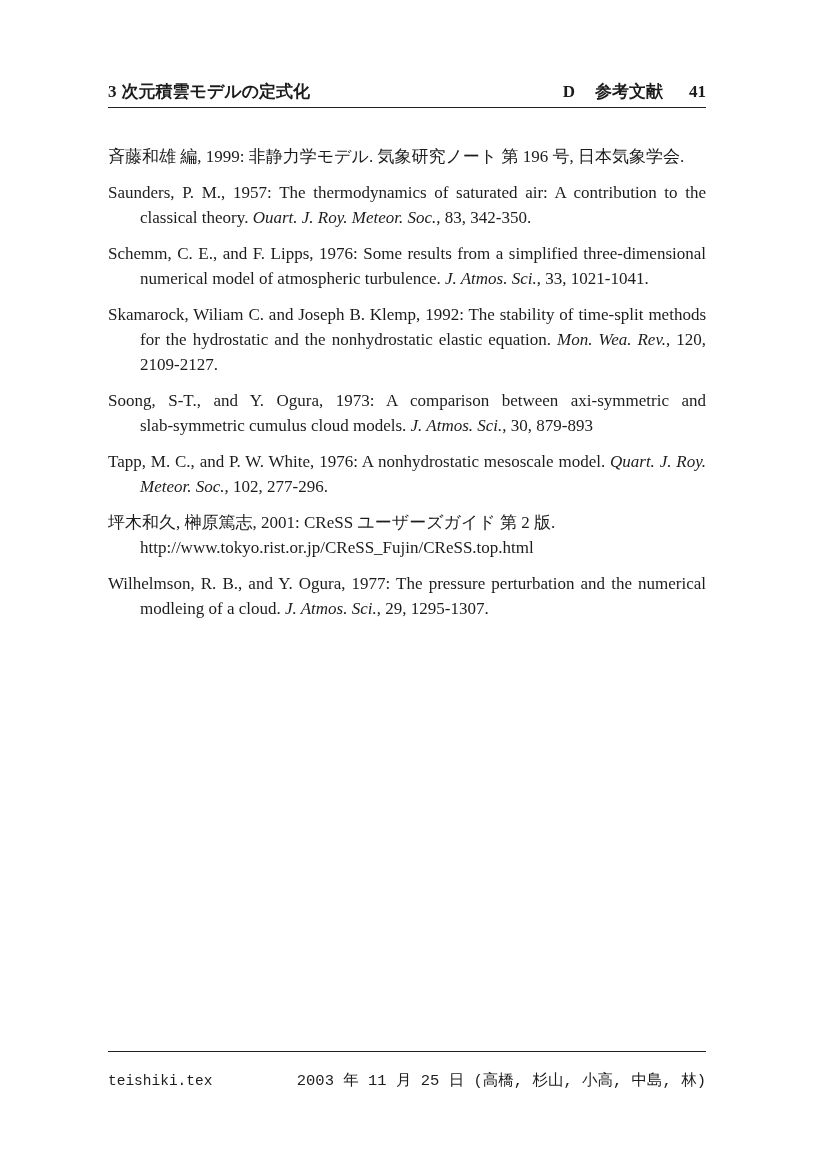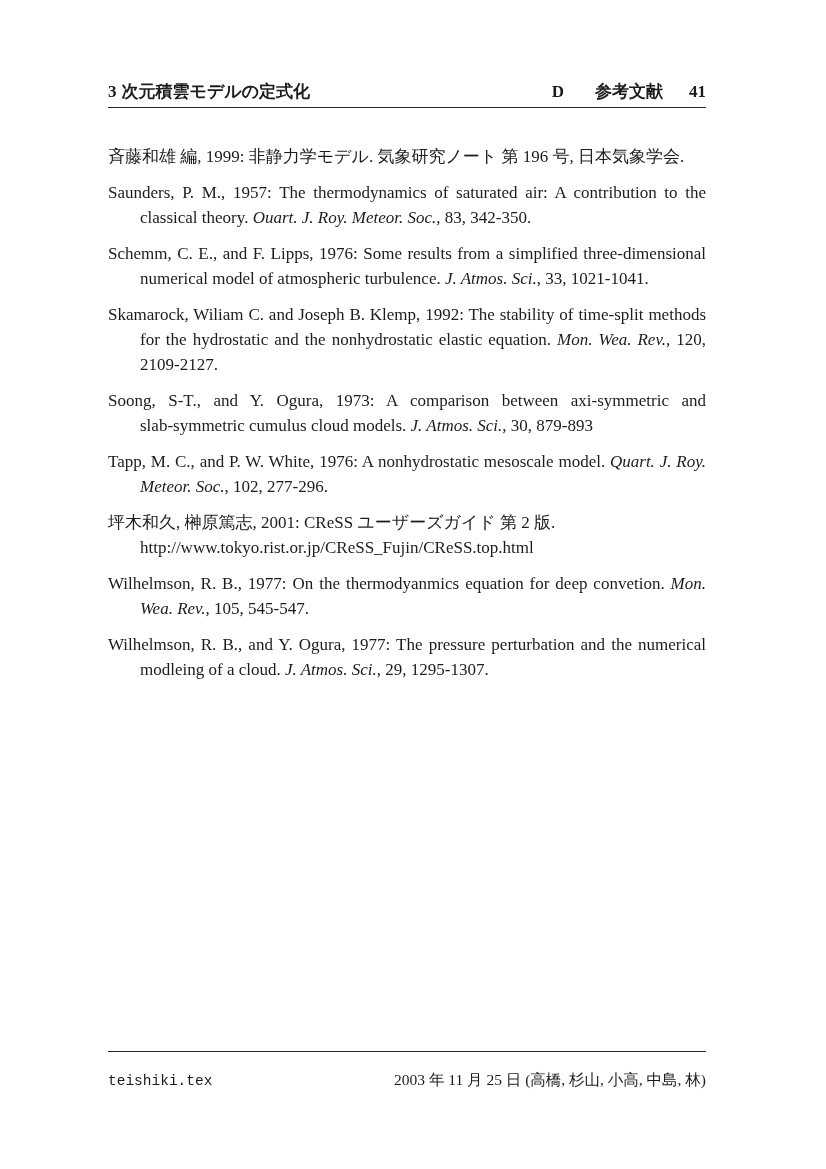--- a/index.html
+++ b/index.html
@@ -27,21 +27,21 @@
   }
   .hdr-num, .hdr-letter, .hdr-page {
     font-family: "Liberation Serif", serif;
     font-weight: bold;
   }
   .hdr-cjk {
     font-family: "Liberation Sans", sans-serif; 
     font-weight: bold;
   }
   .page-header .left .hdr-cjk { margin-left: 5px; }
-  .page-header .right .hdr-cjk { margin-left: 31px; }
+  .page-header .right .hdr-cjk { margin-left: 20px; }
   .page-header .right .hdr-page { margin-left: 26px; }
 
   
   .ref-list {
     position: absolute;
     left: 108px; top: 144px; width: 598px;
   }
   p.ref {
     margin: 0 0 11px 0;
     padding-left: 32px;      
@@ -64,21 +64,21 @@
     padding-top: 18px;
     display: flex; justify-content: space-between; align-items: baseline;
     font-size: 15.5px;
     white-space: nowrap;
   }
   .footer-file {
     font-family: "Liberation Mono", monospace;
     font-size: 14.5px;
   }
   .footer-date {
-    font-family: Liberation Serif, serif;
+    font-family: Liberation Mono, monospace;
   }
 </style>
 </head>
 <body>
 
 <div class="sheet">
 
   <div class="page-header">
     <div class="left">
       <span class="hdr-num">3</span><span class="hdr-cjk">次元積雲モデルの定式化</span>
@@ -89,21 +89,20 @@
   </div>
 
   <div class="ref-list">
       <p class="ref"><span class="seg-n">斉藤和雄 編, 1999: 非静力学モデル. 気象研究ノート 第 196 号, 日本気象学会.</span></p>
       <p class="ref"><span class="seg-n">Saunders, P. M., 1957: The thermodynamics of saturated air: A contribution to the classical theory. </span><span class="seg-i">Ouart. J. Roy. Meteor. Soc.</span><span class="seg-n">, </span><span class="seg-b">83</span><span class="seg-n">, 342-350.</span></p>
       <p class="ref"><span class="seg-n">Schemm, C. E., and F. Lipps, 1976: Some results from a simplified three-dimensional numerical model of atmospheric turbulence. </span><span class="seg-i">J. Atmos. Sci.</span><span class="seg-n">, </span><span class="seg-b">33</span><span class="seg-n">, 1021-1041.</span></p>
       <p class="ref"><span class="seg-n">Skamarock, Wiliam C. and Joseph B. Klemp, 1992: The stability of time-split methods for the hydrostatic and the nonhydrostatic elastic equation. </span><span class="seg-i">Mon. Wea. Rev.</span><span class="seg-n">, </span><span class="seg-b">120</span><span class="seg-n">, 2109-2127.</span></p>
       <p class="ref"><span class="seg-n">Soong, S-T., and Y. Ogura, 1973: A comparison between axi-symmetric and </span><span class="seg-nw">slab-symmetric</span><span class="seg-n"> cumulus cloud models. </span><span class="seg-i">J. Atmos. Sci.</span><span class="seg-n">, </span><span class="seg-b">30</span><span class="seg-n">, 879-893</span></p>
       <p class="ref"><span class="seg-n">Tapp, M. C., and P. W. White, 1976: A nonhydrostatic mesoscale model. </span><span class="seg-i">Quart. J. Roy. Meteor. Soc.</span><span class="seg-n">, </span><span class="seg-b">102</span><span class="seg-n">, 277-296.</span></p>
       <p class="ref"><span class="seg-n">坪木和久, 榊原篤志, 2001: CReSS ユーザーズガイド 第 2 版.</span><br><span class="seg-n">http://www.tokyo.rist.or.jp/CReSS_Fujin/CReSS.top.html</span></p>
-      <p class="ref"><span class="seg-n">Wilhelmson, R. B., 1977: On the thermodyanmics equation for deep convetion. </span><span class="seg-i">Mon. Wea. Rev.</span><span class="seg-n">, </span><span class="seg-b">105</span><span class="seg-n">, 545-547.</span></p>
       <p class="ref"><span class="seg-n">Wilhelmson, R. B., and Y. Ogura, 1977: The pressure perturbation and the numerical modleing of a cloud. </span><span class="seg-i">J. Atmos. Sci.</span><span class="seg-n">, </span><span class="seg-b">29</span><span class="seg-n">, 1295-1307.</span></p>
     </div>
 
   <div class="page-footer">
     <span class="footer-file">teishiki.tex</span>
     <span class="footer-date">2003 年 11 月 25 日 (高橋, 杉山, 小高, 中島, 林)</span>
   </div>
 
 </div>
 

